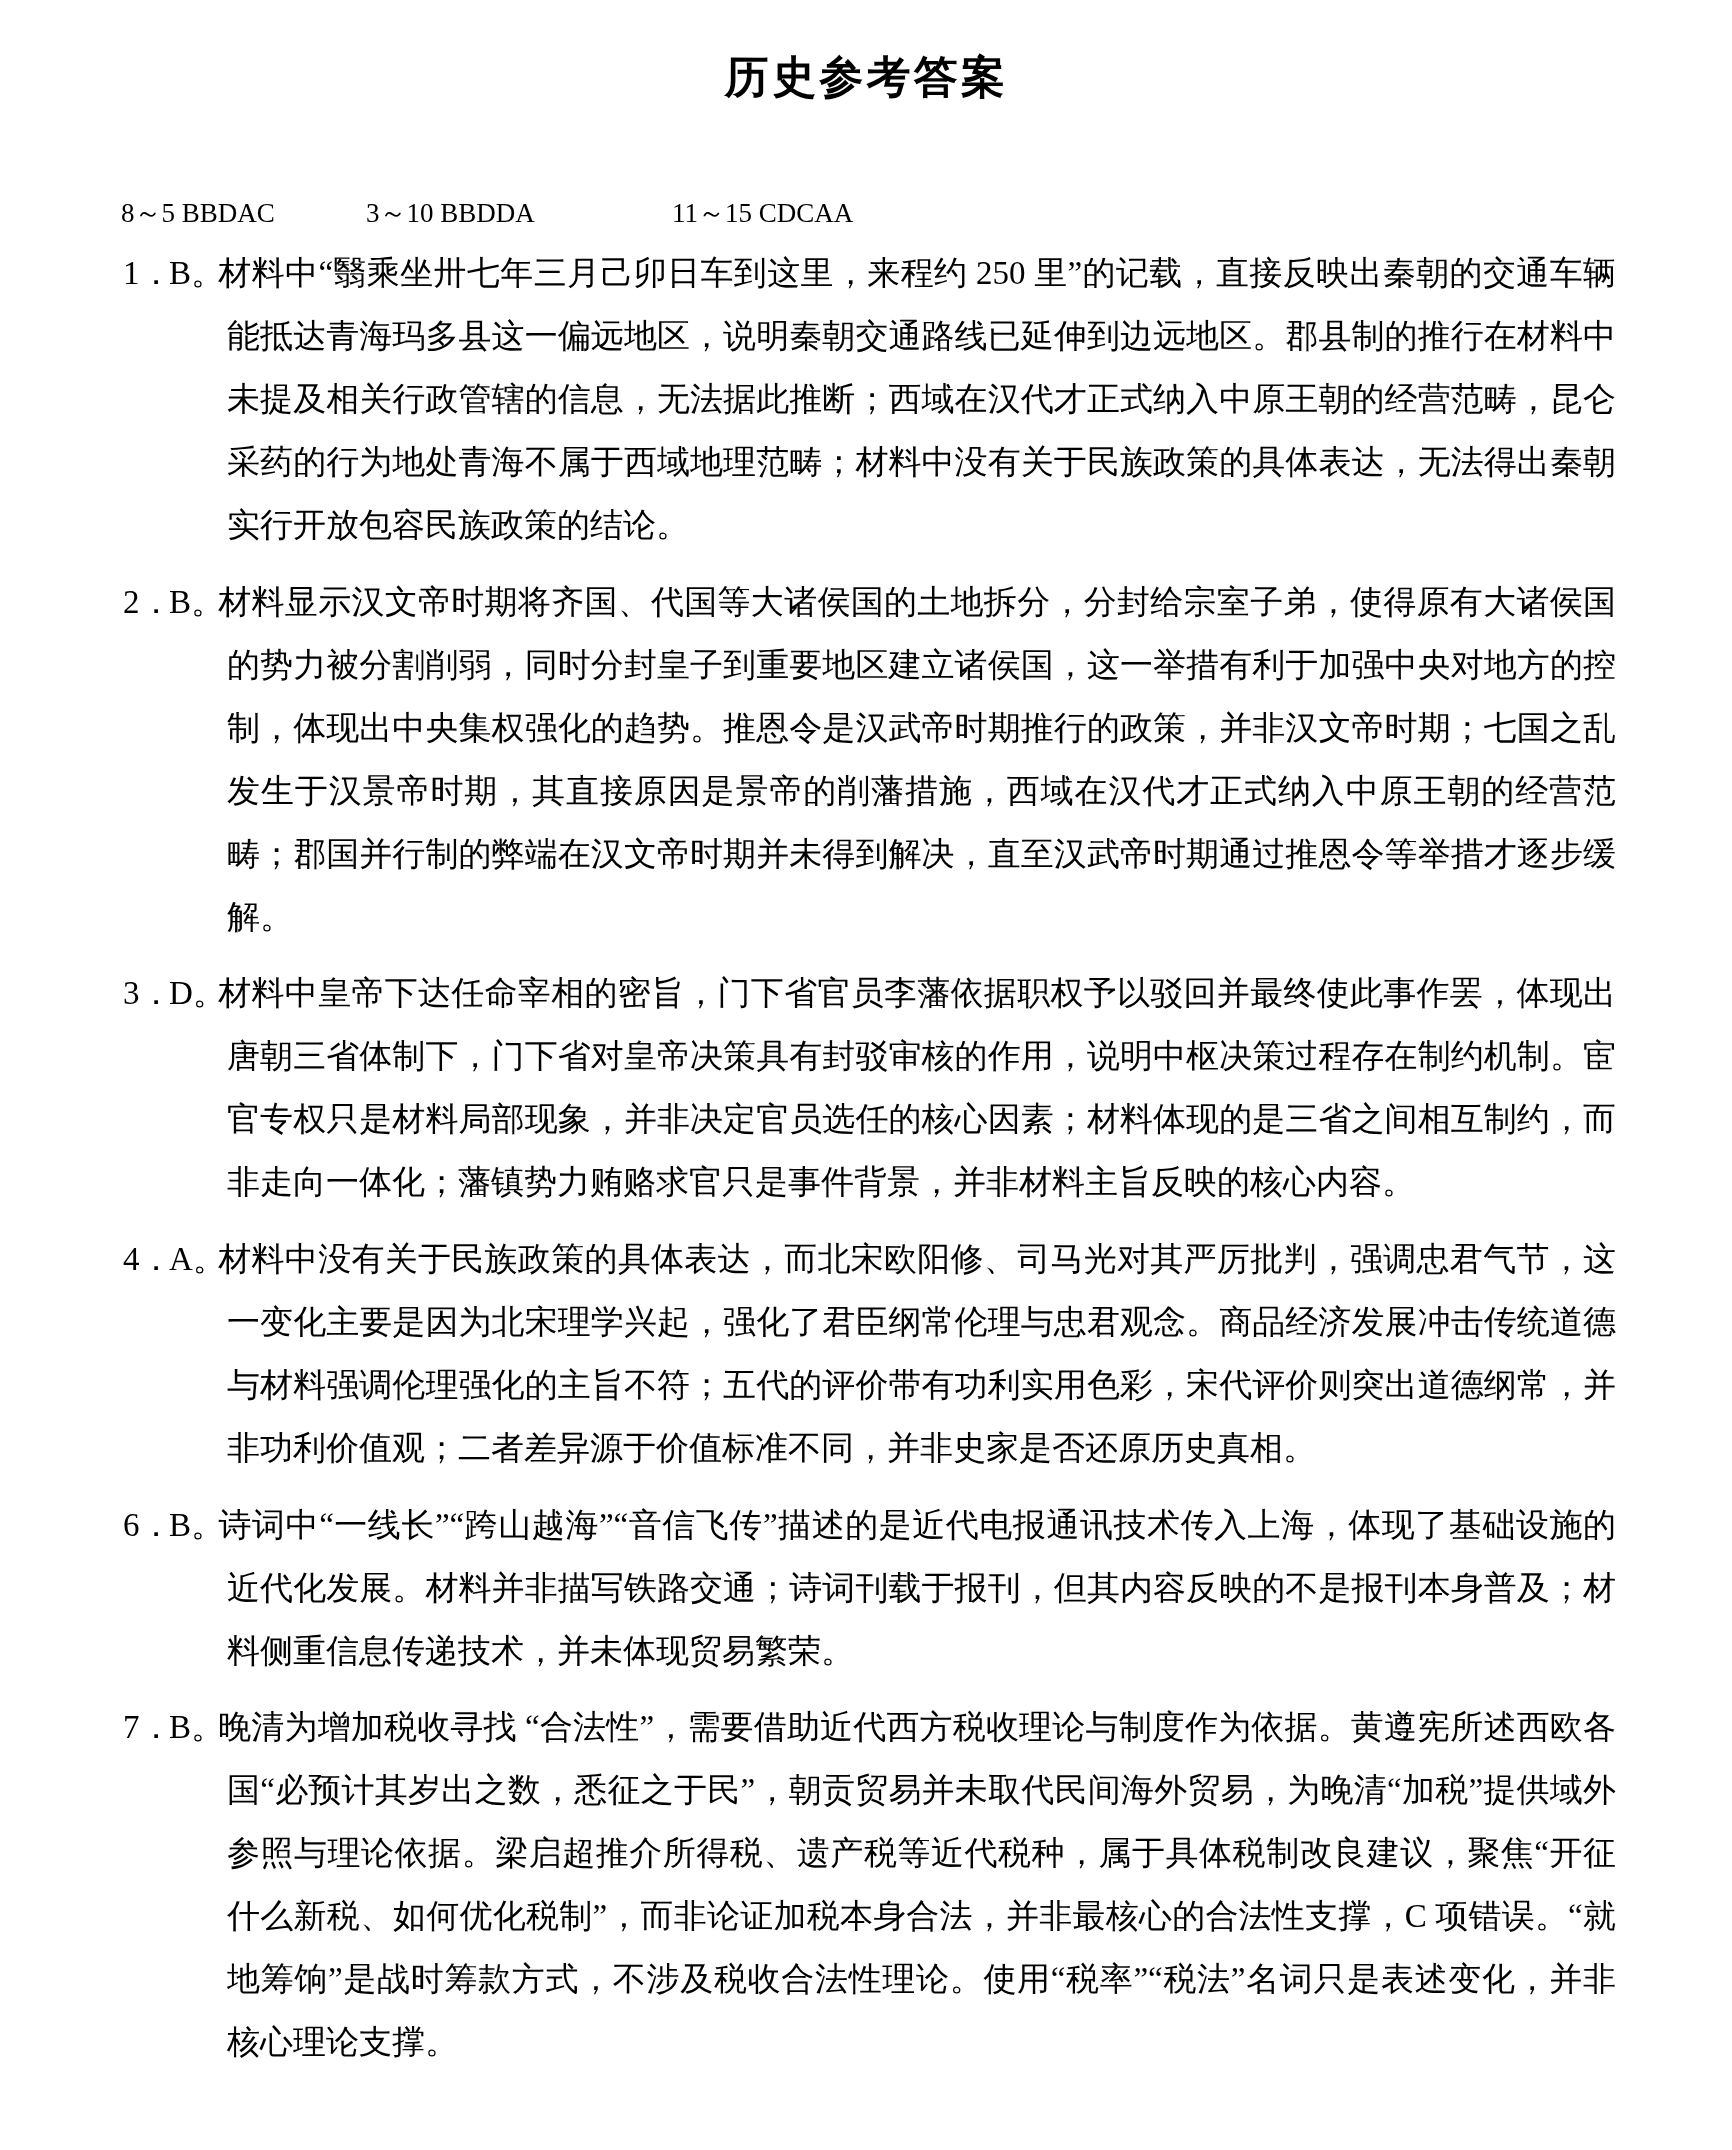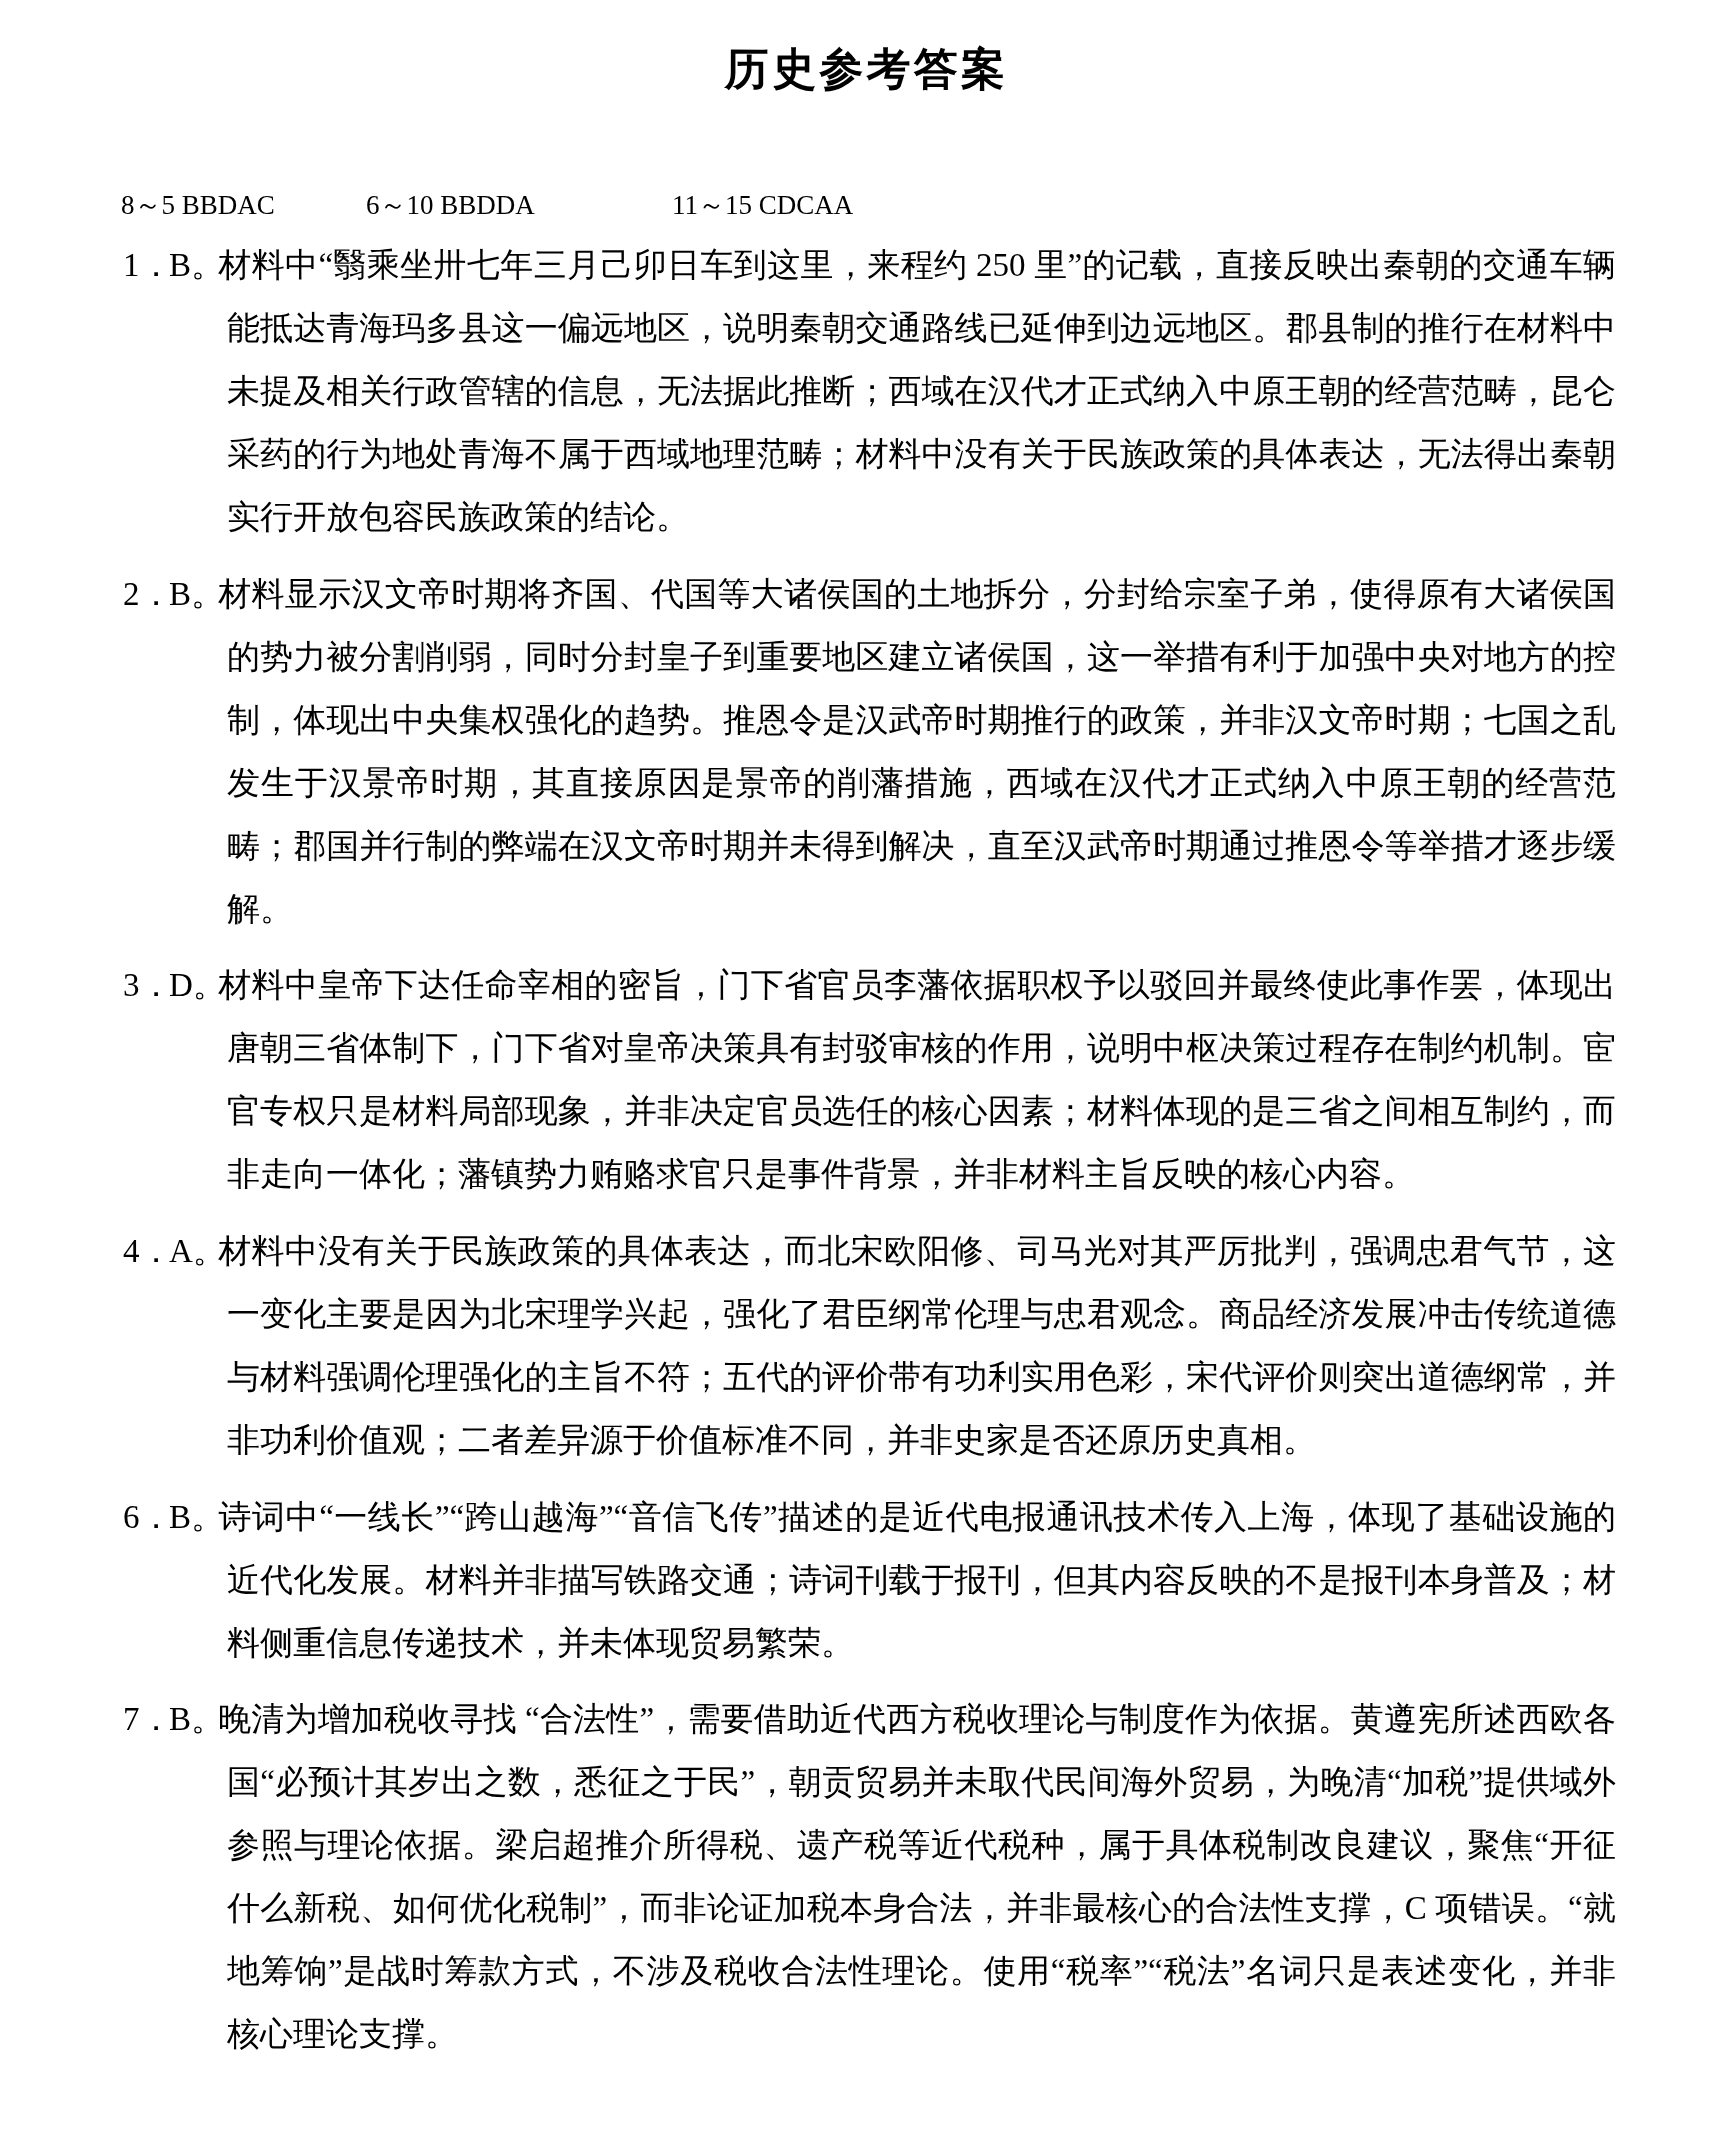--- a/index.html
+++ b/index.html
@@ -10,21 +10,21 @@
   .page {
     position: relative;
     width: 1733px;
     height: 2151px;
     background: #ffffff;
     color: #000000;
     font-family: "Liberation Serif", "DejaVu Serif", serif;
     overflow: hidden;
   }
   .doc-title {
-    margin: 8px;
+    margin: 16px;
     padding-top: 36px;
     text-align: center;
     font-family: "Liberation Sans", "DejaVu Sans", sans-serif;
     font-weight: 700;
     font-size: 44px;
     line-height: 49px;
     letter-spacing: 3.3px;
   }
   .answer-key {
     margin-top: 96px;
@@ -63,21 +63,21 @@
     
   }
 </style>
 </head>
 <body>
 
 <div class="page">
 
   <h1 class="doc-title">历史参考答案</h1>
 
-  <div class="answer-key"><span class="grp grp-1">8～5 BBDAC</span><span class="grp grp-2">6～10 BBDDA</span><span class="grp grp-3">11～15 CDCAA</span></div>
+  <div class="answer-key"><span class="grp grp-1">8～5 BBDAC</span><span class="grp grp-2">3～10 BBDDA</span><span class="grp grp-3">11～15 CDCAA</span></div>
 
   <div class="items">
 
     <p class="item"><span class="qnum">1．</span><span class="qopt">B。</span><span class="qtext">材料中“翳乘坐卅七年三月己卯日车到这里，来程约 250 里”的记载，直接反映出秦朝的交通车辆能抵达青海玛多县这一偏远地区，说明秦朝交通路线已延伸到边远地区。郡县制的推行在材料中未提及相关行政管辖的信息，无法据此推断；西域在汉代才正式纳入中原王朝的经营范畴，昆仑采药的行为地处青海不属于西域地理范畴；材料中没有关于民族政策的具体表达，无法得出秦朝实行开放包容民族政策的结论。</span></p>
 
     <p class="item"><span class="qnum">2．</span><span class="qopt">B。</span><span class="qtext">材料显示汉文帝时期将齐国、代国等大诸侯国的土地拆分，分封给宗室子弟，使得原有大诸侯国的势力被分割削弱，同时分封皇子到重要地区建立诸侯国，这一举措有利于加强中央对地方的控制，体现出中央集权强化的趋势。推恩令是汉武帝时期推行的政策，并非汉文帝时期；七国之乱发生于汉景帝时期，其直接原因是景帝的削藩措施，西域在汉代才正式纳入中原王朝的经营范畴；郡国并行制的弊端在汉文帝时期并未得到解决，直至汉武帝时期通过推恩令等举措才逐步缓解。</span></p>
 
     <p class="item"><span class="qnum">3．</span><span class="qopt">D。</span><span class="qtext">材料中皇帝下达任命宰相的密旨，门下省官员李藩依据职权予以驳回并最终使此事作罢，体现出唐朝三省体制下，门下省对皇帝决策具有封驳审核的作用，说明中枢决策过程存在制约机制。宦官专权只是材料局部现象，并非决定官员选任的核心因素；材料体现的是三省之间相互制约，而非走向一体化；藩镇势力贿赂求官只是事件背景，并非材料主旨反映的核心内容。</span></p>
 
     <p class="item"><span class="qnum">4．</span><span class="qopt">A。</span><span class="qtext">材料中没有关于民族政策的具体表达，而北宋欧阳修、司马光对其严厉批判，强调忠君气节，这一变化主要是因为北宋理学兴起，强化了君臣纲常伦理与忠君观念。商品经济发展冲击传统道德与材料强调伦理强化的主旨不符；五代的评价带有功利实用色彩，宋代评价则突出道德纲常，并非功利价值观；二者差异源于价值标准不同，并非史家是否还原历史真相。</span></p>

